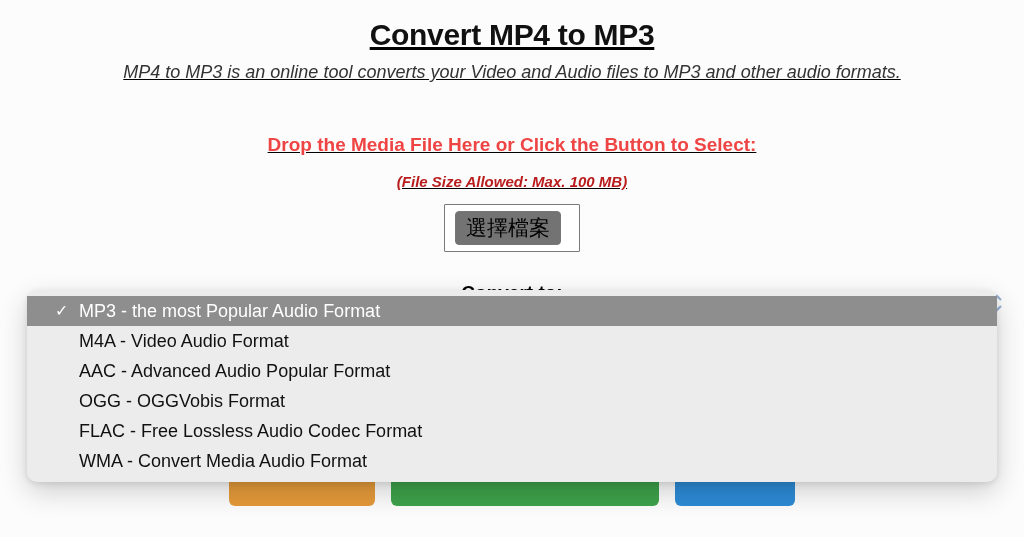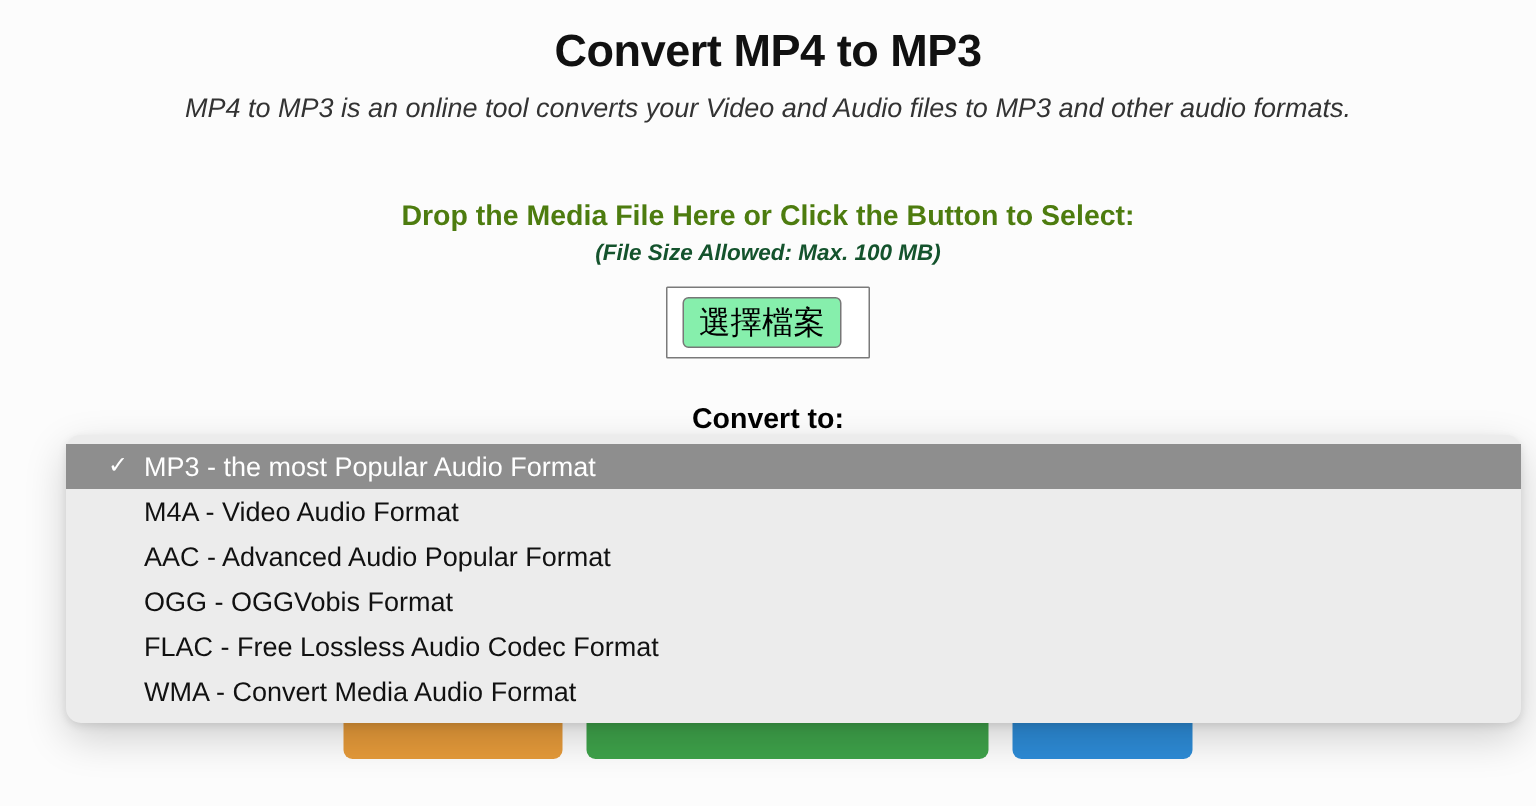--- a/index.html
+++ b/index.html
@@ -7,58 +7,59 @@
     width: 1024px;
     height: 537px;
     font-family: -apple-system, BlinkMacSystemFont, "Helvetica Neue", Arial, sans-serif;
     background: #fcfcfc;
     overflow: hidden;
   }
   .page {
     width: 1024px;
     text-align: center;
     padding-top: 18px;
+    text-decoration: underline;
   }
   h1.title {
     font-size: 30px;
     font-weight: 700;
     letter-spacing: -0.3px;
     color: #111;
     margin-bottom: 10px;
   }
   .desc {
     font-size: 18px;
     font-style: italic;
     color: #333;
     margin-bottom: 51px;
   }
   .drop-label {
     font-size: 19px;
     font-weight: 700;
-    color: #4d7c0f;
-    margin-bottom: 4px;
+    color: #ef4444;
+    margin-bottom: 17px;
   }
   .size-note {
     font-size: 15px;
     font-style: italic;
     font-weight: 700;
-    color: #14532d;
+    color: #b91c1c;
     margin-bottom: 14px;
   }
   .file-row {
     display: inline-flex;
     align-items: center;
     border: 1px solid #7a7a7a;
     padding: 6px 10px;
     background: #fff;
     border-radius: 1px;
     font-size: 22px;
   }
   .file-btn {
-    background: #86efac;
+    background: #737373;
     border: 1px solid #777;
     border-radius: 4px;
     padding: 2px 10px;
     font-size: 21px;
     font-family: inherit;
     color: #000;
     cursor: pointer;
     margin-right: 8px;
   }
   .file-name {
@@ -68,21 +69,21 @@
   .convert-label {
     margin-top: 30px;
     font-size: 19px;
     font-weight: 700;
     color: #000;
   }
 
   
   .dropdown {
     position: absolute;
-    left: 44px;
+    left: 27px;
     top: 290px;
     width: 970px;
     background: #ececec;
     border-radius: 10px;
     box-shadow: 0 10px 28px rgba(0,0,0,0.18), 0 2px 6px rgba(0,0,0,0.10);
     padding: 6px 0;
     text-align: left;
     font-size: 18px;
     color: #111;
     z-index: 20;

